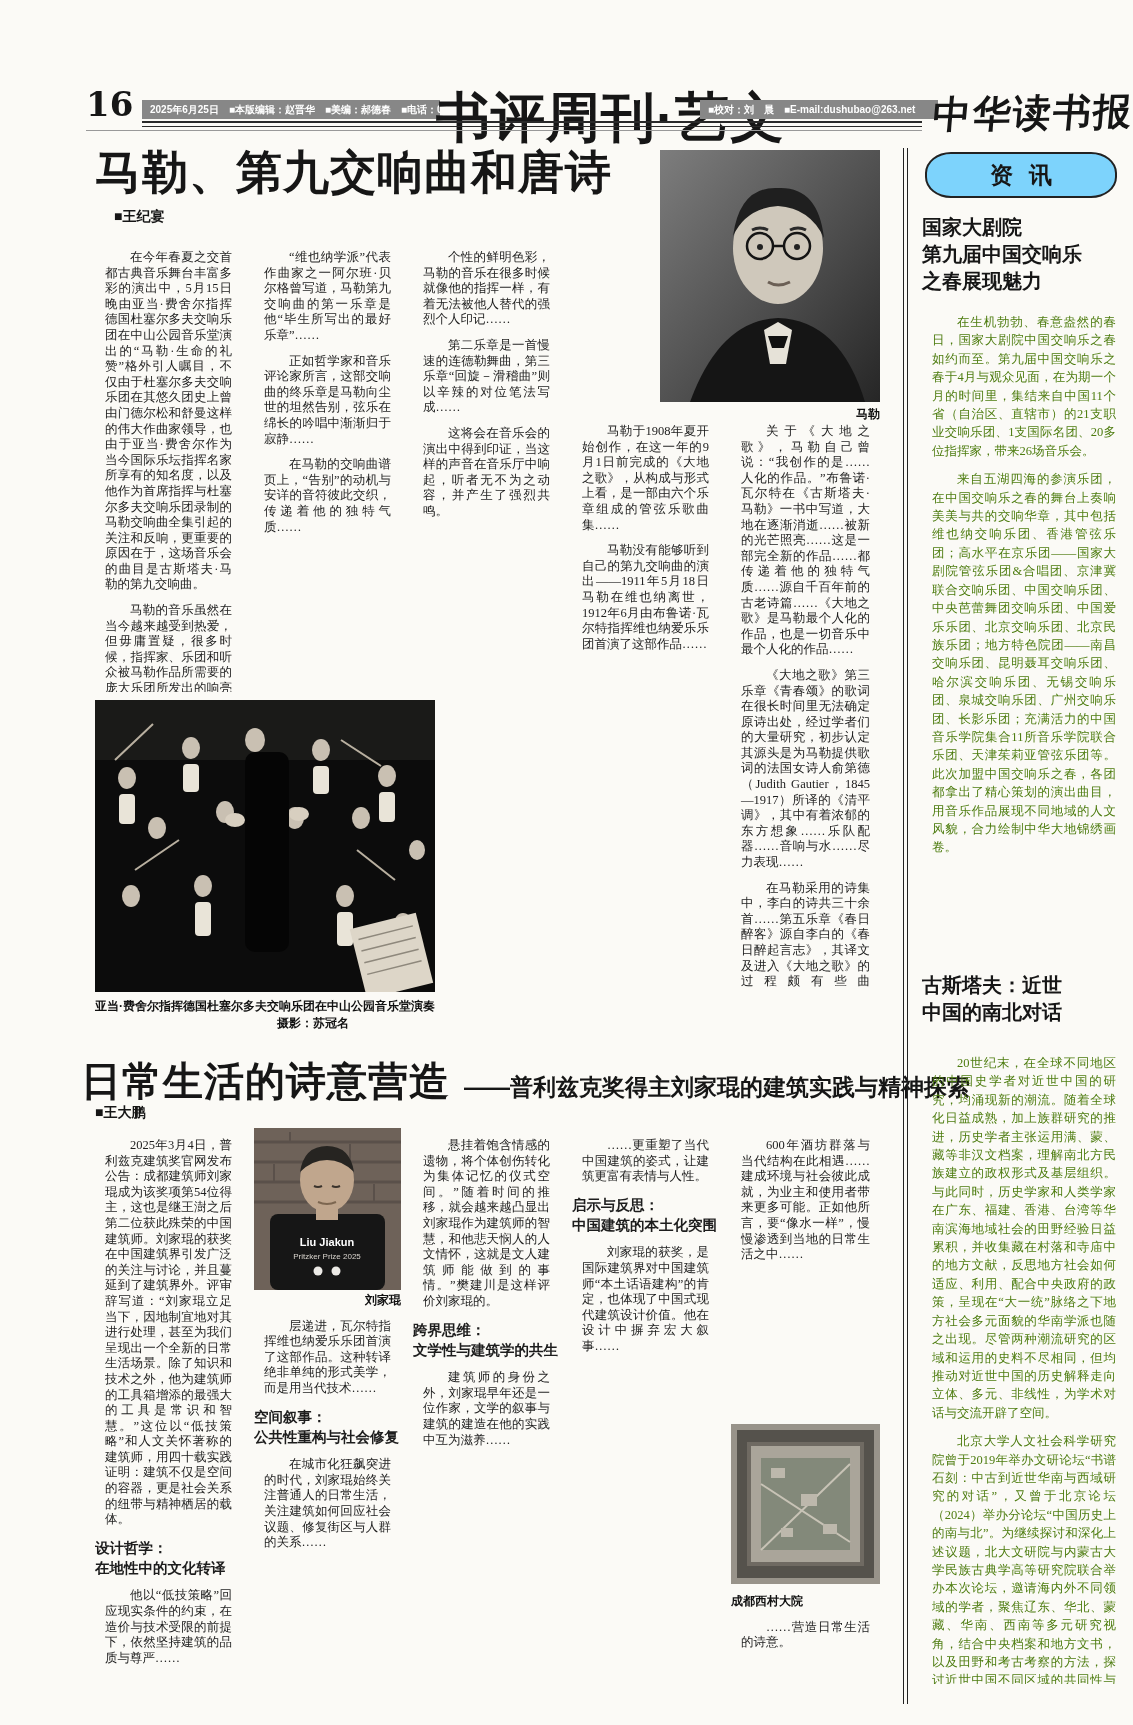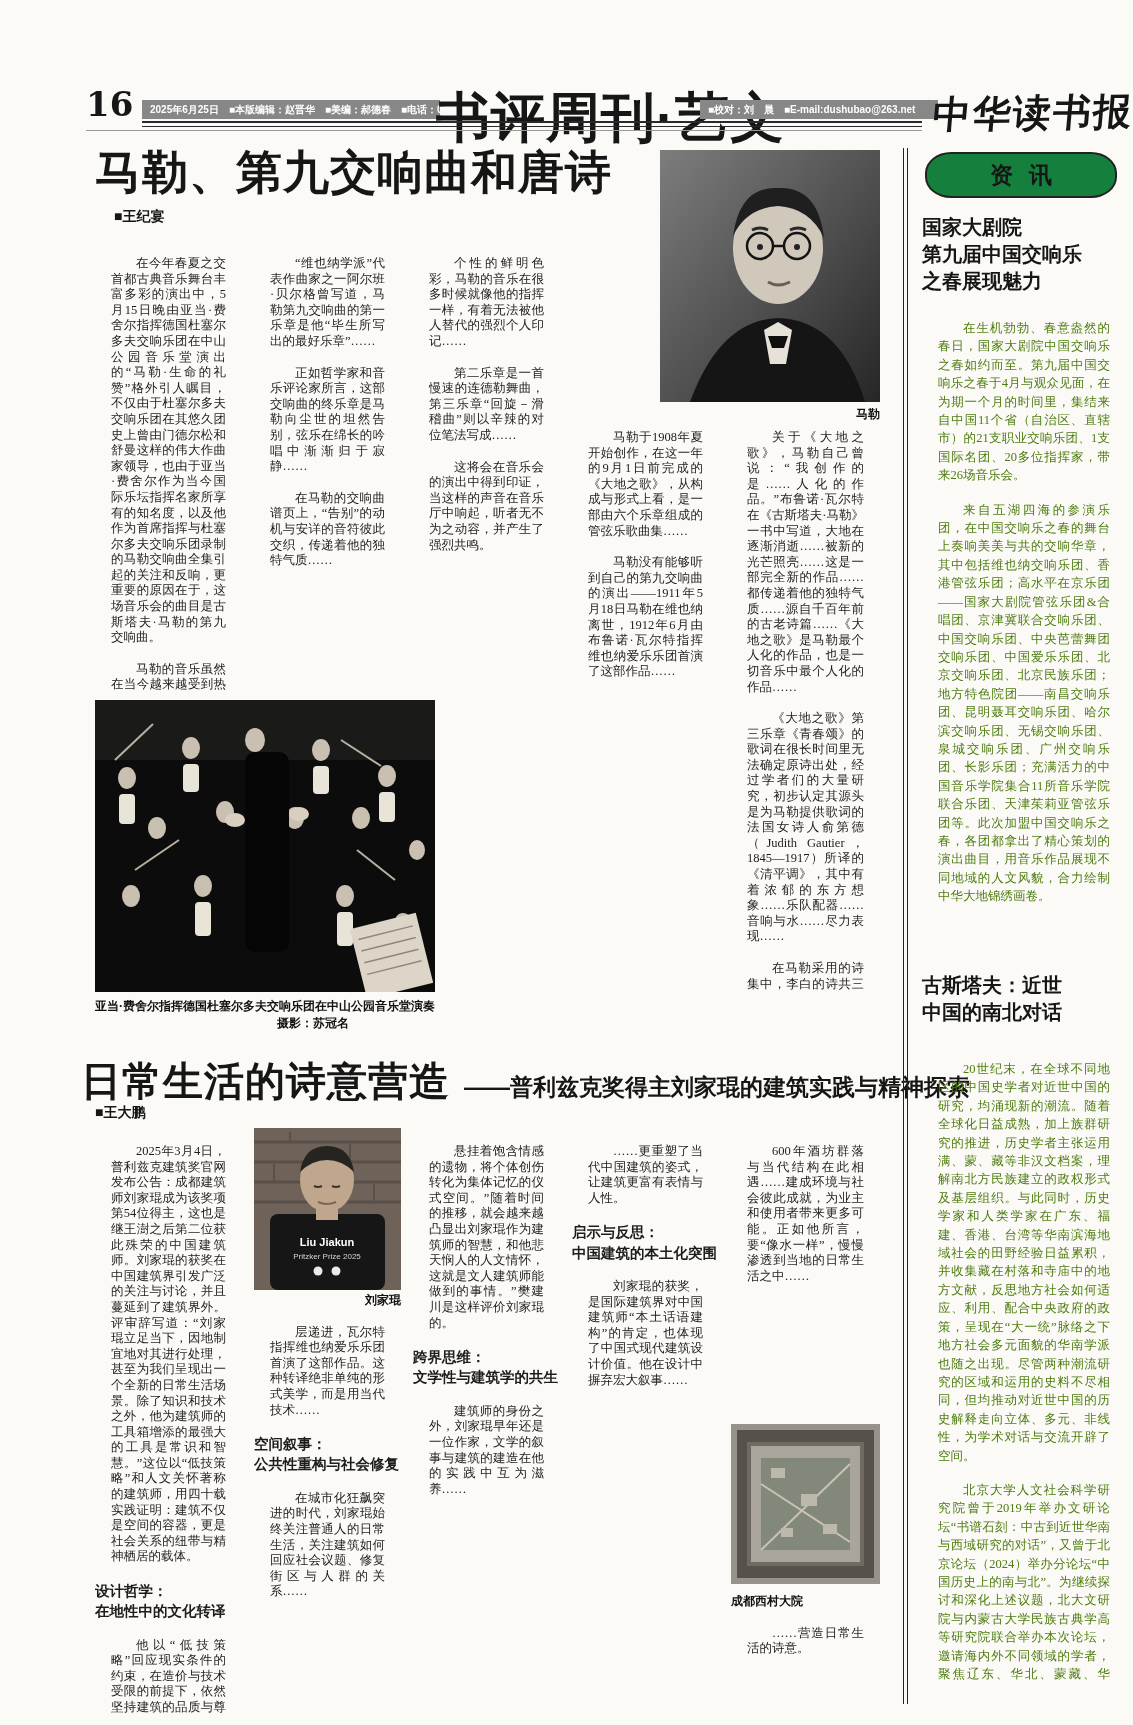--- a/index.html
+++ b/index.html
@@ -13,33 +13,33 @@
   .bar1{left:142px;top:100px;width:282px;}
   .bar2{left:700px;top:100px;width:222px;}
   .secttl{left:436px;top:82px;width:268px;font-size:54px;font-weight:900;letter-spacing:1px;
           font-family:"Liberation Sans",sans-serif;white-space:nowrap;}
   .masthead{left:933px;top:88px;font-size:38px;font-weight:900;font-family:"DejaVu Serif",serif;
             transform:skewX(-6deg) rotate(-1deg);letter-spacing:2px;white-space:nowrap;}
   .dbl{left:142px;top:121px;width:780px;height:3px;border-top:2px solid #2a2a2a;border-bottom:1px solid #2a2a2a;}
   .dbl2{left:86px;top:130px;width:836px;height:0;border-top:1px solid #999;}
   
   .vrule{left:903px;top:148px;width:3px;height:1556px;border-left:1.5px solid #222;border-right:1.5px solid #222;}
-  .infobox{left:925px;top:152px;width:188px;height:42px;background:#15803d;border:2px solid #222;
+  .infobox{left:925px;top:152px;width:188px;height:42px;background:#7dd3fc;border:2px solid #222;
            border-radius:26px/21px;text-align:center;line-height:42px;font-size:23px;font-weight:900;
            letter-spacing:16px;text-indent:16px;font-family:"Liberation Sans",sans-serif;}
   .sb-h1{left:922px;top:214px;width:204px;font-size:20px;line-height:27px;font-weight:900;
          font-family:"DejaVu Serif",serif;}
   .sb-h2{left:922px;top:972px;width:204px;font-size:20px;line-height:27px;font-weight:900;
          font-family:"DejaVu Serif",serif;}
   .sb-body{width:204px;font-size:12.5px;line-height:18.4px;text-align:justify;color:#4d7c0f;overflow:hidden;}
   .sb1{left:922px;top:303px;height:662px;}
   .sb2{left:922px;top:1044px;height:640px;}
   .sign{text-align:right;margin:4px 0 0;padding-right:4px;letter-spacing:6px;}
   
-  .para{margin:16px;text-indent:2em;}
+  .para{margin:10px;text-indent:2em;}
   .col{font-size:12.5px;line-height:15.6px;text-align:justify;overflow:hidden;color:#1d1d1d;}
   .sec-head{font-weight:900;font-size:14.5px;line-height:1.4;margin:7px 0 4px;
             font-family:"Liberation Sans",sans-serif;white-space:pre-line;text-indent:0;}
   .byline{font-size:14px;font-weight:bold;font-family:"Liberation Sans",sans-serif;}
   .cap{font-size:12px;font-weight:bold;font-family:"Liberation Sans",sans-serif;color:#111;}
   
   .m-head{left:95px;top:142px;width:560px;font-size:46px;font-weight:900;letter-spacing:1px;
           font-family:"Liberation Sans",sans-serif;white-space:nowrap;}
   .m-by{left:95px;top:208px;margin-left:19px;}
   .mc1{left:95px;top:240px;width:147px;height:452px;}

